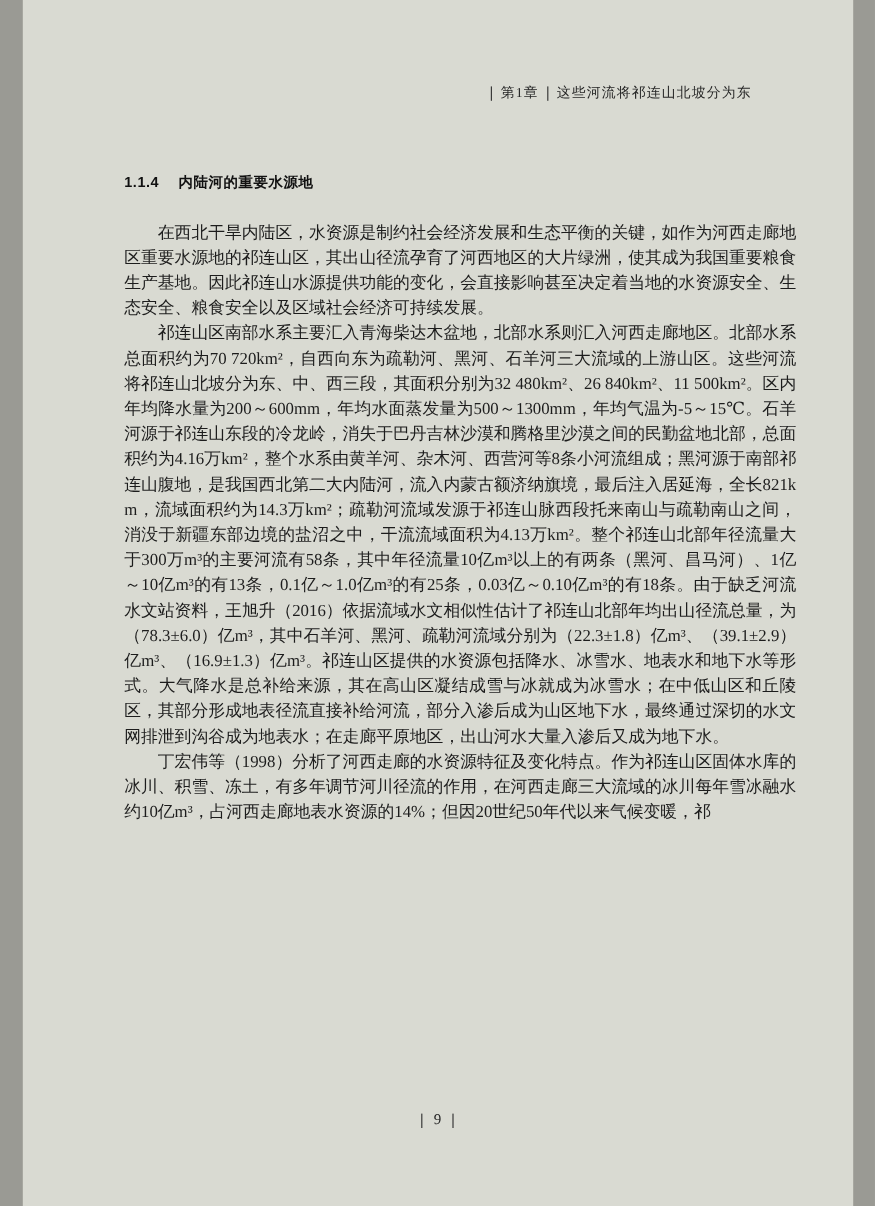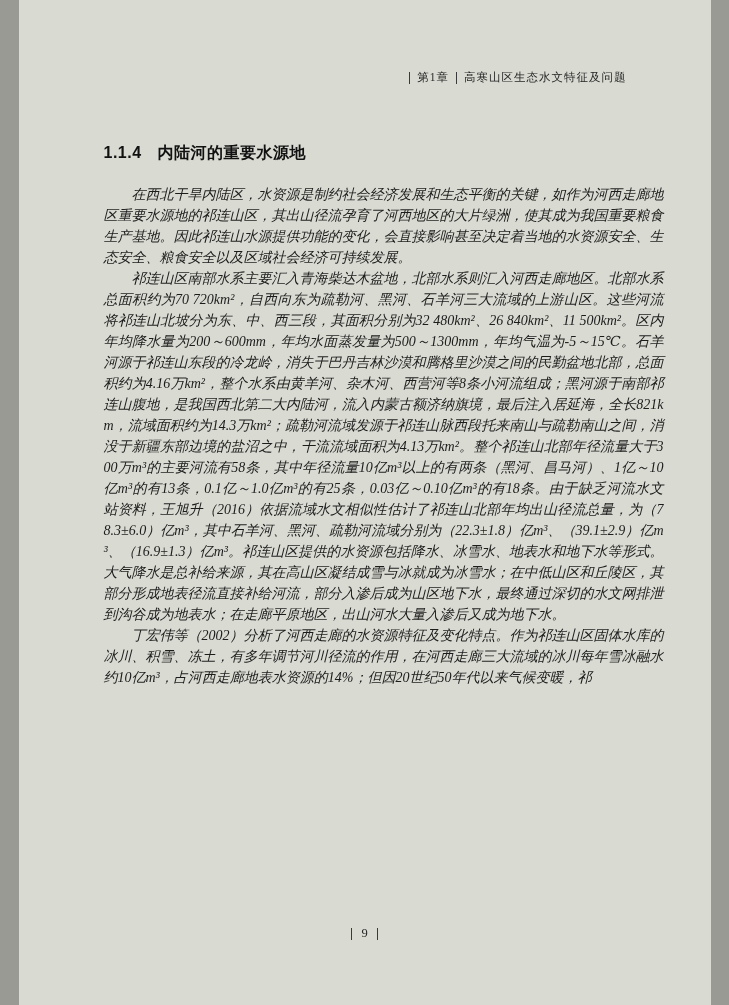--- a/index.html
+++ b/index.html
@@ -44,26 +44,25 @@
     font-size: 14px;
     line-height: 21px;
     text-align: justify;
   }
   .content p {
     margin: 0;
     word-break: break-all;
   }
   .content p.indent {
     text-indent: 2em;
-    font-style: italic;
   }
   .section-heading {
     margin: 24px 0 21px 0;
     font-family: "Liberation Sans", "DejaVu Sans", sans-serif;
-    font-size: 16px;
+    font-size: 12px;
     font-weight: bold;
     color: #111;
     letter-spacing: 0.5px;
   }
   .section-heading .heading-number {
     margin-right: 16px;
   }
   .page-footer {
     position: absolute;
     left: 0;
@@ -79,32 +78,32 @@
 </style>
 </head>
 <body>
 
 <div class="page">
 
   <div class="running-header">
     <span class="hbar"></span>
     <span>第1章</span>
     <span class="hbar"></span>
-    <span>高寒山区生态水文特征及问题</span>
+    <span>这些河流将祁连山北坡分为东</span>
   </div>
 
   <div class="content">
 
     <div class="section-heading">
       <span class="heading-number">1.1.4</span><span>内陆河的重要水源地</span>
     </div>
 
     <p class="indent">在西北干旱内陆区，水资源是制约社会经济发展和生态平衡的关键，如作为河西走廊地区重要水源地的祁连山区，其出山径流孕育了河西地区的大片绿洲，使其成为我国重要粮食生产基地。因此祁连山水源提供功能的变化，会直接影响甚至决定着当地的水资源安全、生态安全、粮食安全以及区域社会经济可持续发展。</p>
     <p class="indent">祁连山区南部水系主要汇入青海柴达木盆地，北部水系则汇入河西走廊地区。北部水系总面积约为70 720km²，自西向东为疏勒河、黑河、石羊河三大流域的上游山区。这些河流将祁连山北坡分为东、中、西三段，其面积分别为32 480km²、26 840km²、11 500km²。区内年均降水量为200～600mm，年均水面蒸发量为500～1300mm，年均气温为-5～15℃。石羊河源于祁连山东段的冷龙岭，消失于巴丹吉林沙漠和腾格里沙漠之间的民勤盆地北部，总面积约为4.16万km²，整个水系由黄羊河、杂木河、西营河等8条小河流组成；黑河源于南部祁连山腹地，是我国西北第二大内陆河，流入内蒙古额济纳旗境，最后注入居延海，全长821km，流域面积约为14.3万km²；疏勒河流域发源于祁连山脉西段托来南山与疏勒南山之间，消没于新疆东部边境的盐沼之中，干流流域面积为4.13万km²。整个祁连山北部年径流量大于300万m³的主要河流有58条，其中年径流量10亿m³以上的有两条（黑河、昌马河）、1亿～10亿m³的有13条，0.1亿～1.0亿m³的有25条，0.03亿～0.10亿m³的有18条。由于缺乏河流水文站资料，王旭升（2016）依据流域水文相似性估计了祁连山北部年均出山径流总量，为（78.3±6.0）亿m³，其中石羊河、黑河、疏勒河流域分别为（22.3±1.8）亿m³、（39.1±2.9）亿m³、（16.9±1.3）亿m³。祁连山区提供的水资源包括降水、冰雪水、地表水和地下水等形式。大气降水是总补给来源，其在高山区凝结成雪与冰就成为冰雪水；在中低山区和丘陵区，其部分形成地表径流直接补给河流，部分入渗后成为山区地下水，最终通过深切的水文网排泄到沟谷成为地表水；在走廊平原地区，出山河水大量入渗后又成为地下水。</p>
-    <p class="indent">丁宏伟等（2002）分析了河西走廊的水资源特征及变化特点。作为祁连山区固体水库的冰川、积雪、冻土，有多年调节河川径流的作用，在河西走廊三大流域的冰川每年雪冰融水约10亿m³，占河西走廊地表水资源的14%；但因20世纪50年代以来气候变暖，祁</p>
+    <p class="indent">丁宏伟等（1998）分析了河西走廊的水资源特征及变化特点。作为祁连山区固体水库的冰川、积雪、冻土，有多年调节河川径流的作用，在河西走廊三大流域的冰川每年雪冰融水约10亿m³，占河西走廊地表水资源的14%；但因20世纪50年代以来气候变暖，祁</p>
   </div>
 
   <div class="page-footer">
     <span class="hbar"></span>
     <span>9</span>
     <span class="hbar"></span>
   </div>
 
 </div>
 

